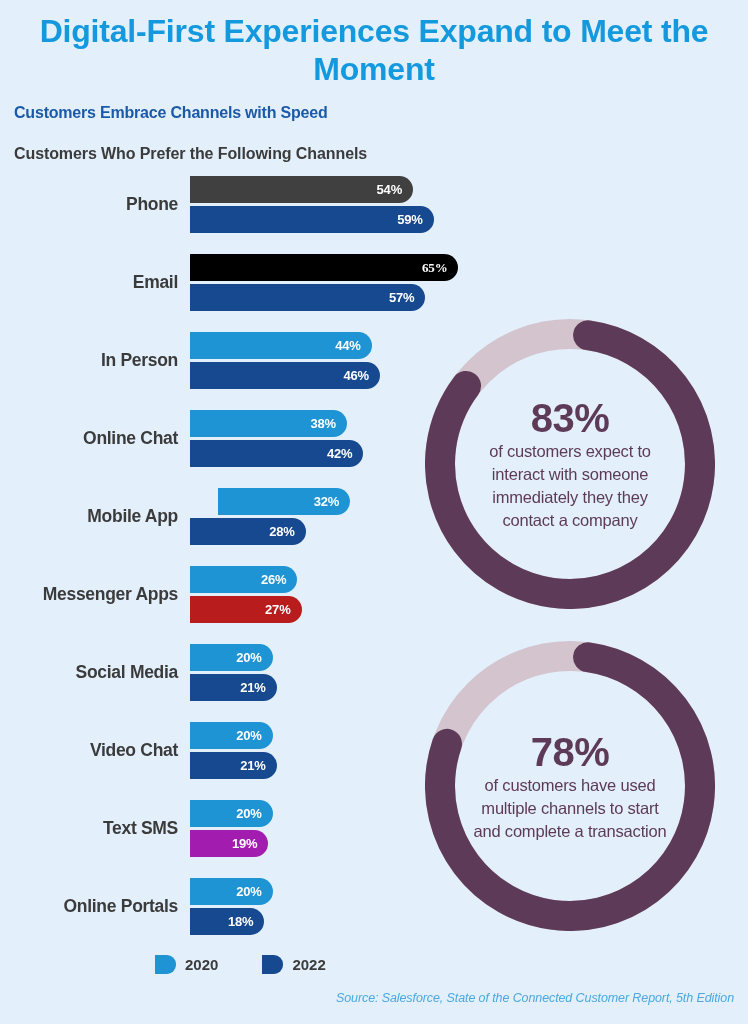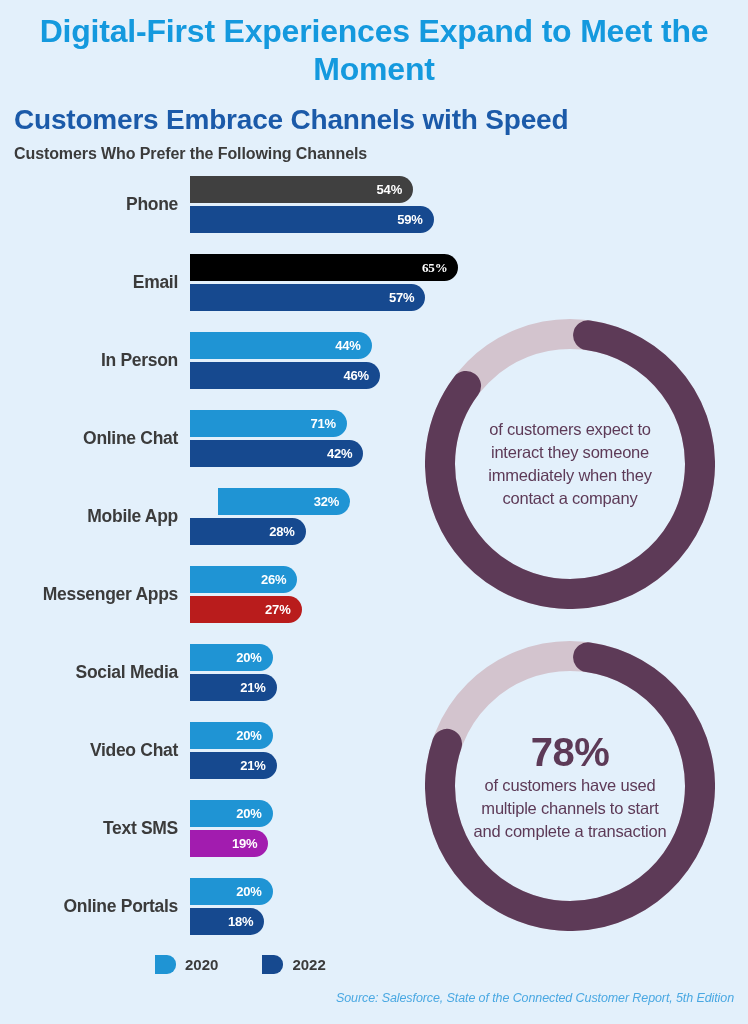--- a/index.html
+++ b/index.html
@@ -27,21 +27,21 @@
     font-size: 32px;
     line-height: 38px;
     font-weight: bold;
     color: #1499de;
     letter-spacing: -0.2px;
   }
   .subtitle {
     position: absolute;
     top: 104px;
     left: 14px;
-    font-size: 28px;
+    font-size: 16px;
     font-weight: bold;
     color: #1b5aa9;
     letter-spacing: -0.2px;
   }
   .sub-subtitle {
     position: absolute;
     top: 145px;
     left: 14px;
     font-size: 16px;
     font-weight: bold;
@@ -221,21 +221,21 @@
           </div>
           <div class="bar y2022" style="width: 189.98px; background: rgb(22, 73, 143);">
             <span class="bar-value">46%</span>
           </div>
         </div>
       </div>
       <div class="bar-row" style="top: 234px;">
         <div class="bar-label">Online Chat</div>
         <div class="bar-track">
           <div class="bar y2020" style="width: 156.94px; background: rgb(31, 148, 212);">
-            <span class="bar-value">71%</span>
+            <span class="bar-value">38%</span>
           </div>
           <div class="bar y2022" style="width: 173.46px; background: rgb(22, 73, 143);">
             <span class="bar-value">42%</span>
           </div>
         </div>
       </div>
       <div class="bar-row" style="top: 312px;">
         <div class="bar-label">Mobile App</div>
         <div class="bar-track">
           <div class="bar y2020" style="width: 132.16px; background: rgb(31, 148, 212); margin-left: 28px;">
@@ -302,21 +302,22 @@
         </div>
       </div>
     </div>
 
   <div class="donut" id="donut-1">
       <svg viewBox="0 0 290 290">
         <circle cx="145" cy="145" r="130" fill="none" stroke="#d3c4ce" stroke-width="30"></circle>
         <circle cx="145" cy="145" r="130" fill="none" stroke="#5d3a57" stroke-width="30" stroke-linecap="round" stroke-dasharray="677.9556946446772 138.85839528866893" transform="rotate(-82 145 145)"></circle>
       </svg>
       <div class="donut-center">
-        <div class="donut-text">of customers expect to interact they someone immediately when they contact a company</div>
+        <div class="donut-pct">83%</div>
+        <div class="donut-text">of customers expect to interact with someone immediately they they contact a company</div>
       </div>
     </div>
   <div class="donut" id="donut-2">
       <svg viewBox="0 0 290 290">
         <circle cx="145" cy="145" r="130" fill="none" stroke="#d3c4ce" stroke-width="30"></circle>
         <circle cx="145" cy="145" r="130" fill="none" stroke="#5d3a57" stroke-width="30" stroke-linecap="round" stroke-dasharray="637.1149901480101 179.6990997853361" transform="rotate(-82 145 145)"></circle>
       </svg>
       <div class="donut-center">
         <div class="donut-pct">78%</div>
         <div class="donut-text">of customers have used multiple channels to start and complete a transaction</div>

